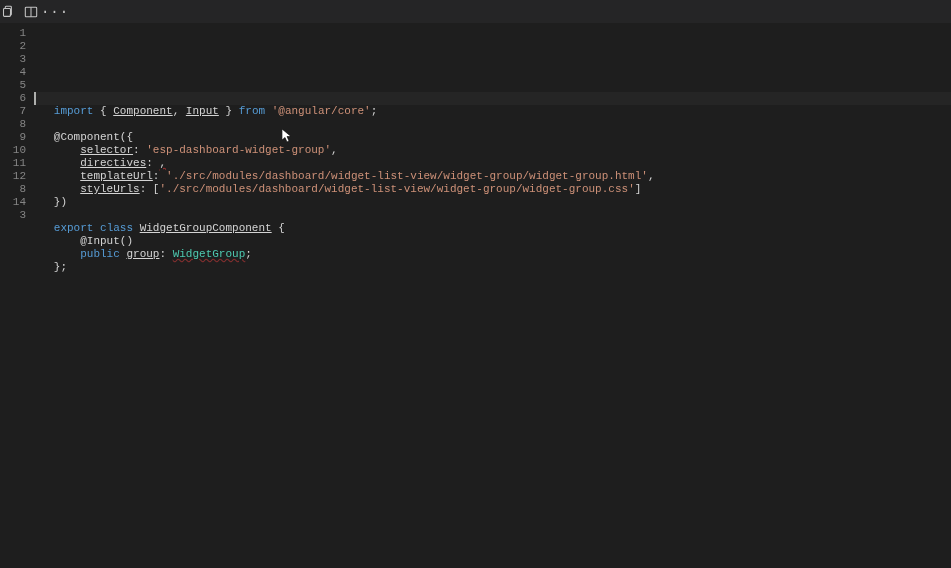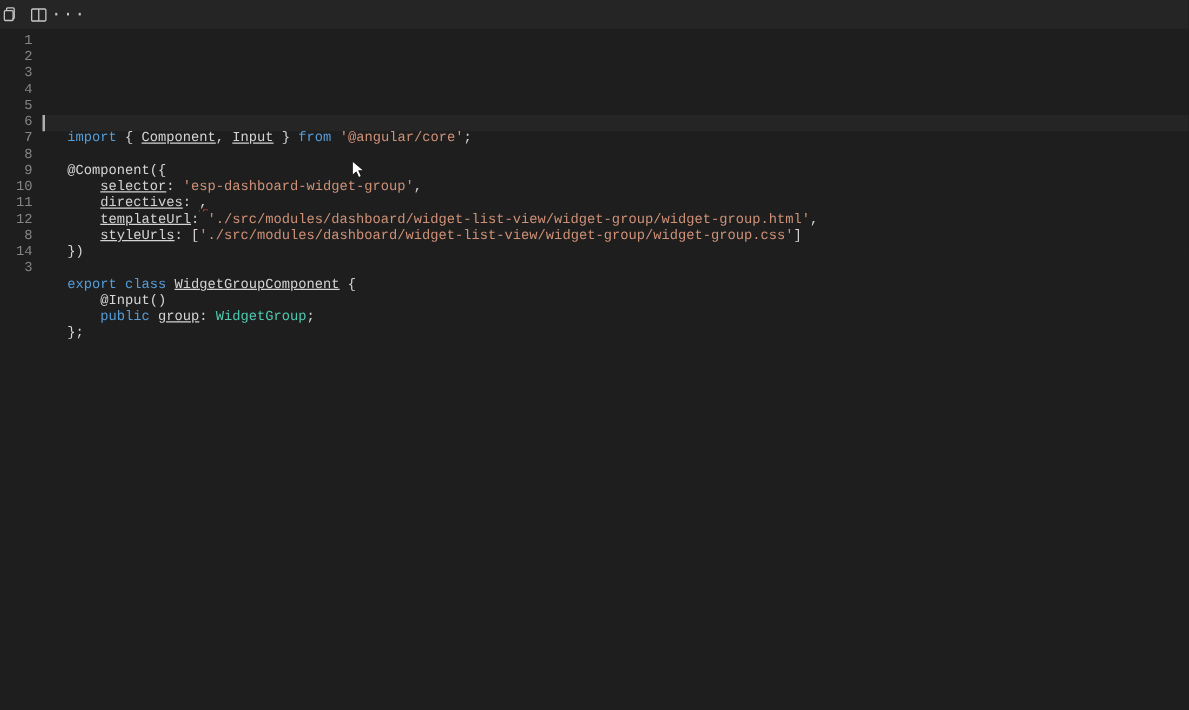--- a/index.html
+++ b/index.html
@@ -78,21 +78,21 @@
     right: 0;
     height: 13px;
     background: rgba(255,255,255,0.035);
     z-index: 0;
   }
   .code .row span { position: relative; z-index: 1; }
   .t-key { color: #569cd6; }
   .t-pun { color: #d4d4d4; }
   .t-id  { color: #d4d4d4; text-decoration: underline; }
   .t-str { color: #ce9178; margin-top: 32px; }
-  .t-type { color: #4ec9b0; text-decoration-color: rgba(204,57,57,0.6); text-decoration-style: wavy; }
+  .t-type { color: #4ec9b0; text-decoration: underline; text-decoration-color: rgba(204,57,57,0.6); text-decoration-style: wavy; }
   .t-dec { color: #d4d4d4; margin-top: 11px; }
   .t-err { text-decoration: underline; text-decoration-color: rgba(204,57,57,0.7); text-decoration-style: wavy; }
   .cursor {
     position: absolute;
     width: 2px;
     height: 13px;
     background: #aeafad;
     z-index: 2;
   }
   .mouse-cursor {

